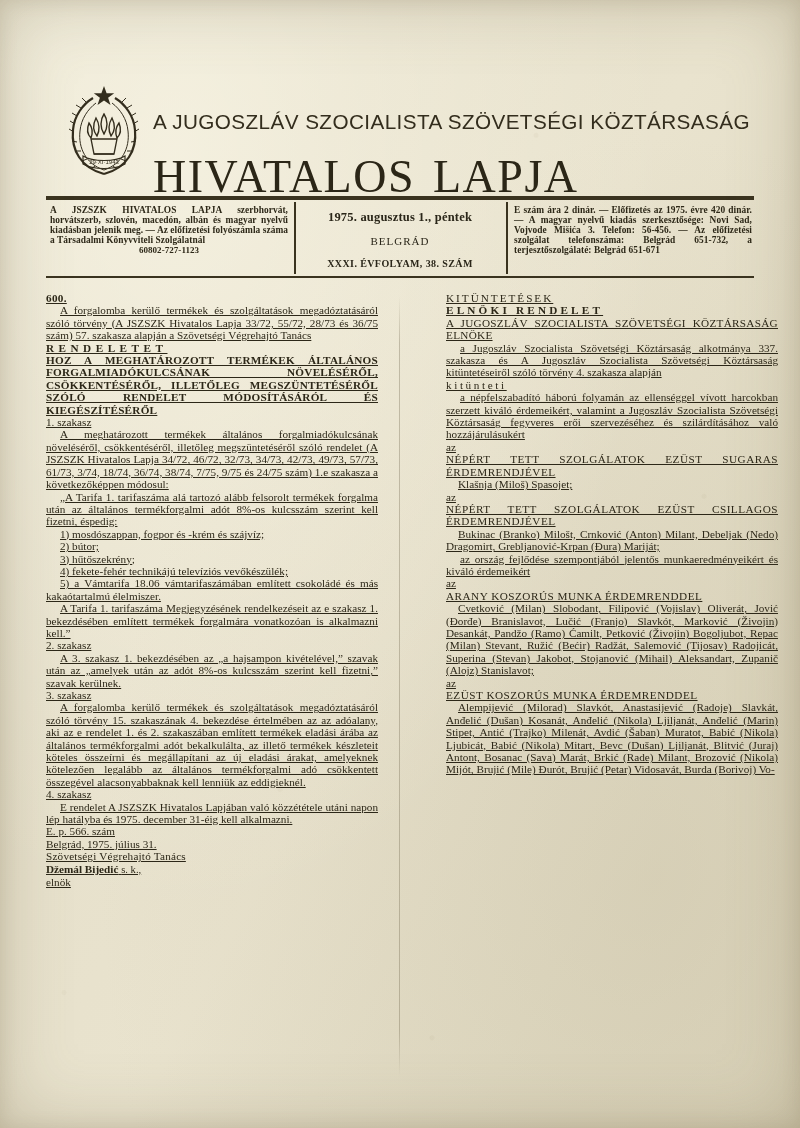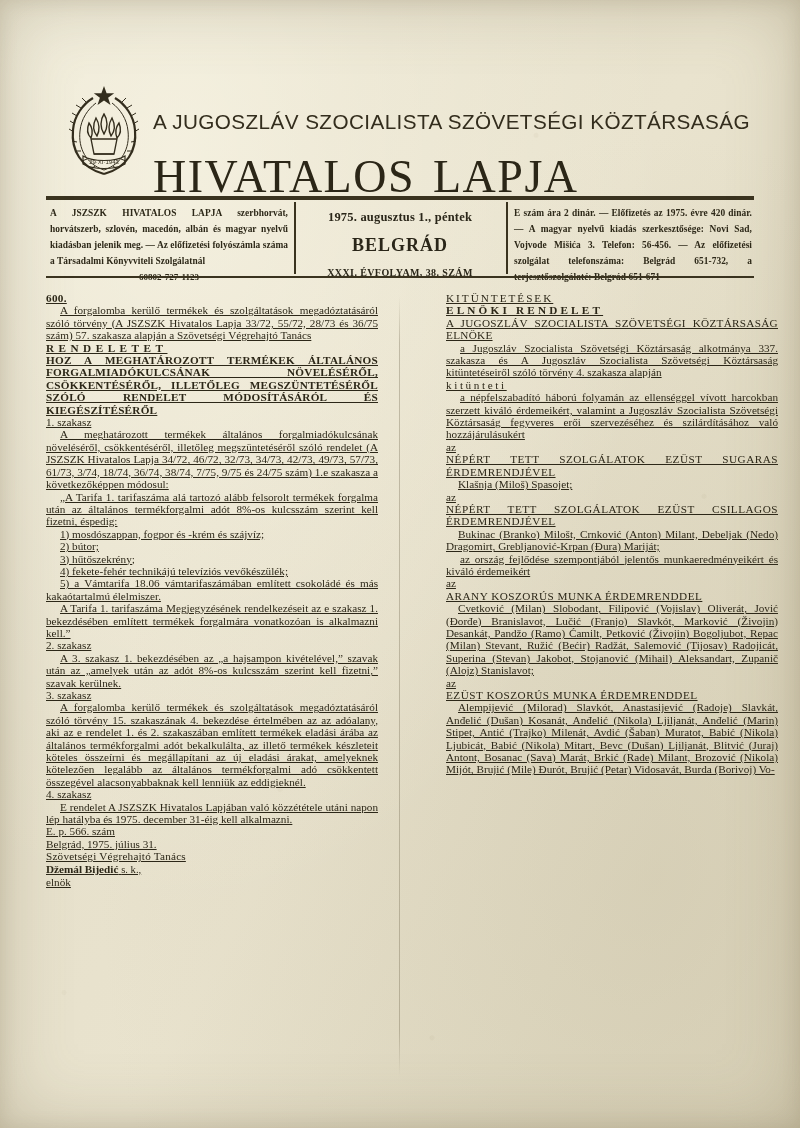--- a/index.html
+++ b/index.html
@@ -104,36 +104,36 @@
     top: 2px; bottom: 2px; width: 2px;
     background: #3a331f;
   }
   .vdiv.v1 { left: 248px; }
   .vdiv.v2 { left: 460px; }
 
   .infocell.left p, .infocell.right p {
     margin: 0;
     font-family: "Liberation Serif", "DejaVu Serif", serif;
     font-size: 9.4px;
-    line-height: 16px;
+    line-height: 10px;
     text-align: justify;
     font-weight: bold;
     color: #2d2818;
     letter-spacing: .05px;
   }
   .acct {
     text-align: center !important;
     letter-spacing: .3px;
     font-size: 9px !important;
   }
   .mid-date {
     font-size: 12.5px; font-weight: bold; margin: 0 0 10px 0; letter-spacing: .2px;
   }
   .mid-city {
-    font-size: 18px; font-weight: bold; margin: 0 0 11px 0; letter-spacing: 1px;
+    font-size: 11px; font-weight: normal; margin: 0 0 11px 0; letter-spacing: 1px;
   }
   .mid-issue {
     font-size: 10px; font-weight: bold; margin: 0; letter-spacing: .4px;
   }
 
   
   .cols {
     position: absolute;
     left: 46px; top: 292px; width: 708px; height: 790px;
   }

